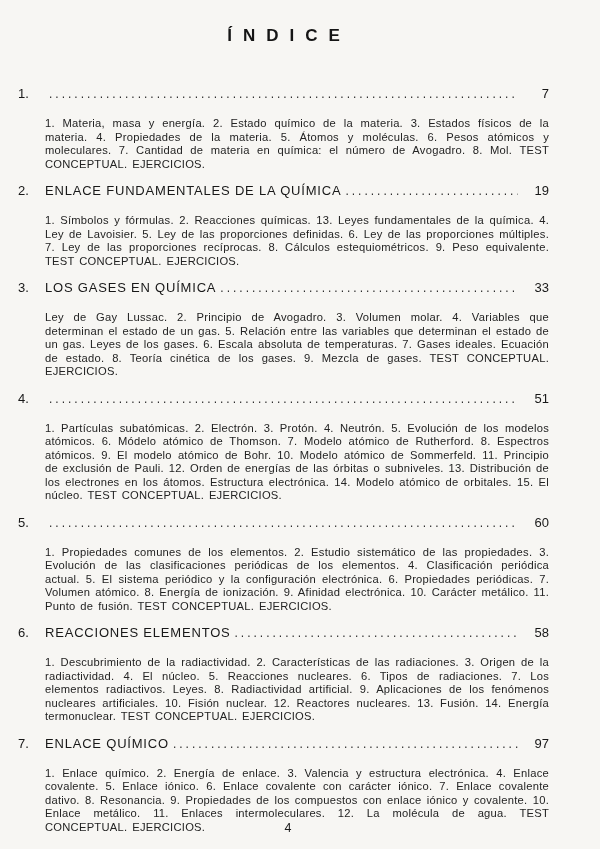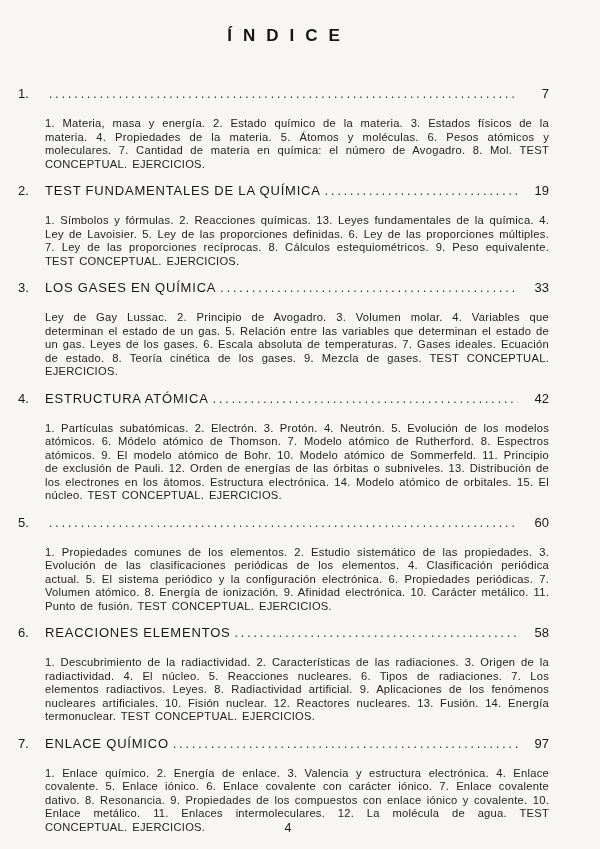--- a/index.html
+++ b/index.html
@@ -94,43 +94,42 @@
       <span class="num">1.</span>
       <span class="leader"></span>
       <span class="pagenum">7</span>
     </div>
     <p class="desc">1. Materia, masa y energía. 2. Estado químico de la materia. 3. Estados físicos de la materia. 4. Propiedades de la materia. 5. Átomos y moléculas. 6. Pesos atómicos y moleculares. 7. Cantidad de materia en química: el número de Avogadro. 8. Mol. TEST CONCEPTUAL. EJERCICIOS.</p>
   </section>
 
   <section class="chapter">
     <div class="chapter-head">
       <span class="num">2.</span>
-      <span class="title">TEST FUNDAMENTALES DE LA QUÍMICA</span>
+      <span class="title">ENLACE FUNDAMENTALES DE LA QUÍMICA</span>
       <span class="leader"></span>
       <span class="pagenum">19</span>
     </div>
     <p class="desc">1. Símbolos y fórmulas. 2. Reacciones químicas. 13. Leyes fundamentales de la química. 4. Ley de Lavoisier. 5. Ley de las proporciones definidas. 6. Ley de las proporciones múltiples. 7. Ley de las proporciones recíprocas. 8. Cálculos estequiométricos. 9. Peso equivalente. TEST CONCEPTUAL. EJERCICIOS.</p>
   </section>
 
   <section class="chapter">
     <div class="chapter-head">
       <span class="num">3.</span>
       <span class="title">LOS GASES EN QUÍMICA</span>
       <span class="leader"></span>
       <span class="pagenum">33</span>
     </div>
     <p class="desc">Ley de Gay Lussac. 2. Principio de Avogadro. 3. Volumen molar. 4. Variables que determinan el estado de un gas. 5. Relación entre las variables que determinan el estado de un gas. Leyes de los gases. 6. Escala absoluta de temperaturas. 7. Gases ideales. Ecuación de estado. 8. Teoría cinética de los gases. 9. Mezcla de gases. TEST CONCEPTUAL. EJERCICIOS.</p>
   </section>
 
   <section class="chapter">
     <div class="chapter-head">
       <span class="num">4.</span>
-      <span class="title">ESTRUCTURA ATÓMICA</span>
       <span class="leader"></span>
-      <span class="pagenum">42</span>
+      <span class="pagenum">51</span>
     </div>
     <p class="desc">1. Partículas subatómicas. 2. Electrón. 3. Protón. 4. Neutrón. 5. Evolución de los modelos atómicos. 6. Módelo atómico de Thomson. 7. Modelo atómico de Rutherford. 8. Espectros atómicos. 9. El modelo atómico de Bohr. 10. Modelo atómico de Sommerfeld. 11. Principio de exclusión de Pauli. 12. Orden de energías de las órbitas o subniveles. 13. Distribución de los electrones en los átomos. Estructura electrónica. 14. Modelo atómico de orbitales. 15. El núcleo. TEST CONCEPTUAL. EJERCICIOS.</p>
   </section>
 
   <section class="chapter">
     <div class="chapter-head">
       <span class="num">5.</span>
       <span class="leader"></span>
       <span class="pagenum">60</span>
     </div>

